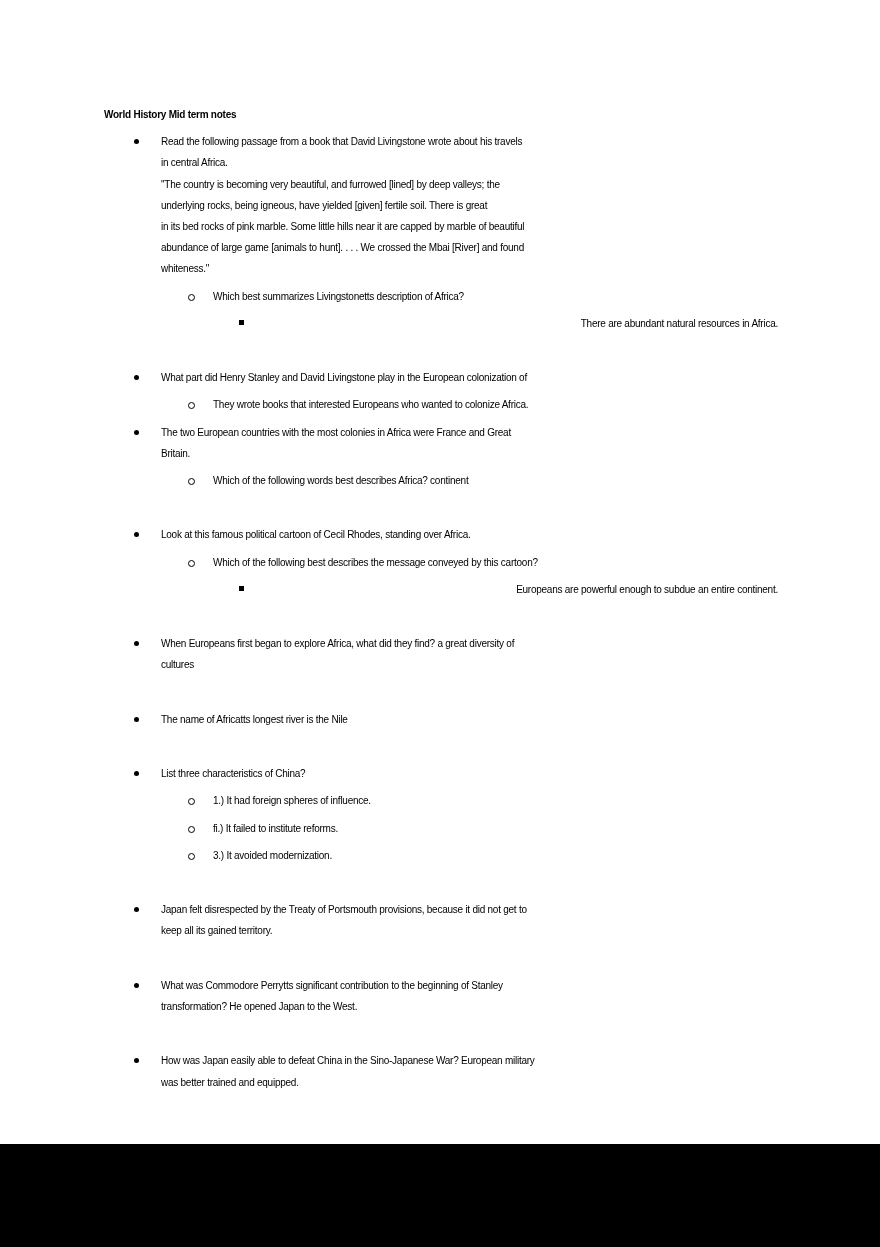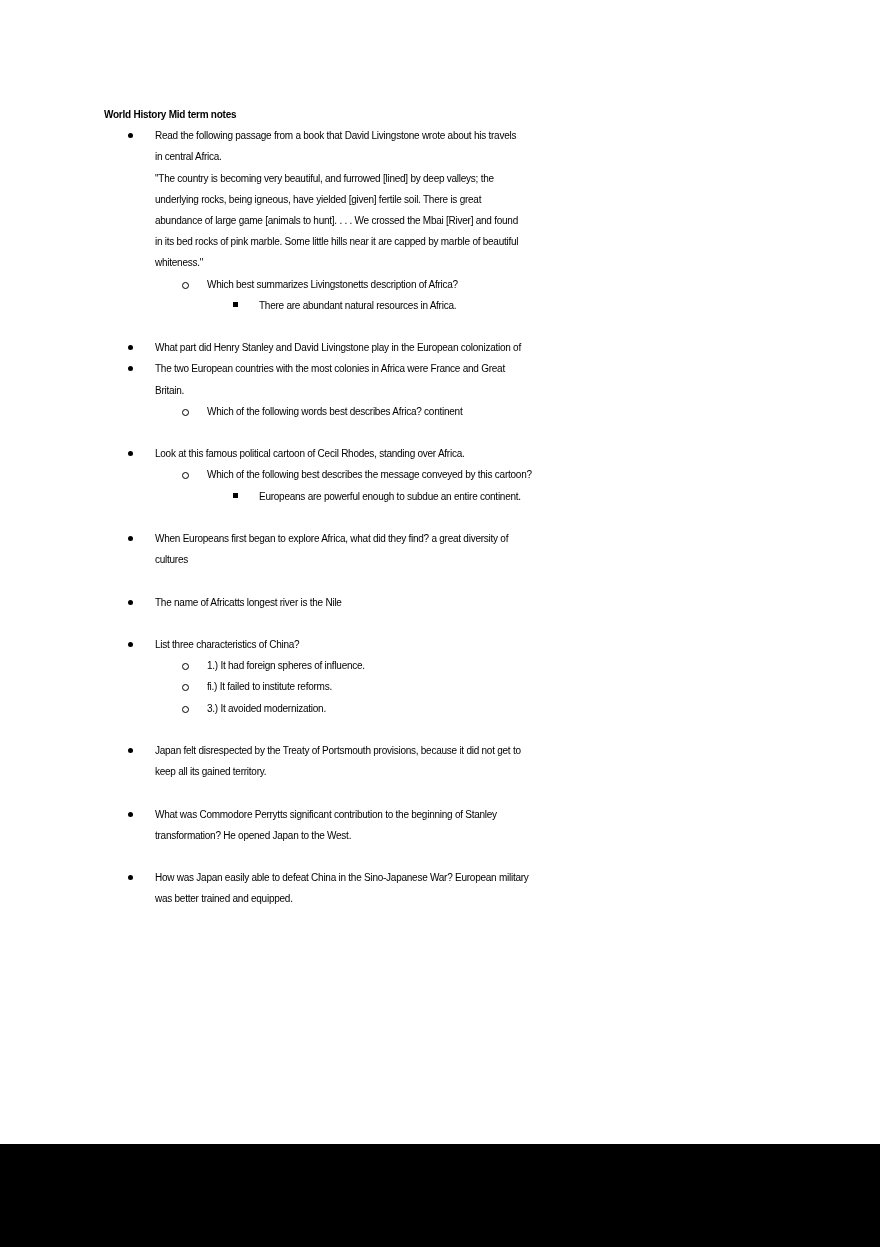--- a/index.html
+++ b/index.html
@@ -11,24 +11,24 @@
       position: absolute; left: 0; top: 0; width: 880px; height: 1144px; background: #ffffff;
     }
     .bottom-band {
       position: absolute; left: 0; top: 1144px; width: 880px; height: 103px; background: #000000;
     }
     .content {
       position: absolute; left: 104px; top: 104px; width: 680px;
       font-size: 10px; line-height: 21.2px; letter-spacing: -0.25px;
     }
     .title { font-weight: bold; margin: 0; height: 21.2px; }
-    .l1, .l2, .l3 { position: relative; margin: 0; }
+    .l1, .l2, .l3 { position: relative; margin: 6px; }
     .l1 { padding-left: 51px; }
     .l2 { padding-left: 103px; }
-    .l3 { padding-left: 155px; }
+    .l3 { padding-left: 155px; text-align: right; }
     .bul { position: absolute; top: 0; }
     .l1 .bul { left: 24px; }
     .l2 .bul { left: 78px; }
     .l3 .bul { left: 129px; }
     .disc { display: inline-block; width: 5px; height: 5px; border-radius: 50%; background: #000; position: absolute; top: 8px; }
     .circ { display: inline-block; width: 5px; height: 5px; border-radius: 50%; border: 1px solid #000; position: absolute; top: 8px; box-sizing: content-box; }
     .sq { display: inline-block; width: 5px; height: 5px; background: #000; position: absolute; top: 7px; }
     .gap { height: 21.2px; }
     .line { display: block; }
   </style>
@@ -40,42 +40,48 @@
     <p class="title">World History Mid term notes</p>
     <div id="blocks">
         <div class="l1">
           <span class="bul">
             <span class="disc"></span>
           </span>
           <span class="line">Read the following passage from a book that David Livingstone wrote about his travels</span>
           <span class="line">in central Africa.</span>
           <span class="line">"The country is becoming very beautiful, and furrowed [lined] by deep valleys; the</span>
           <span class="line">underlying rocks, being igneous, have yielded [given] fertile soil. There is great</span>
+          <span class="line">in its bed rocks of pink marble. Some little hills near it are capped by marble of beautiful</span>
           <span class="line">abundance of large game [animals to hunt]. . . . We crossed the Mbai [River] and found</span>
-          <span class="line">in its bed rocks of pink marble. Some little hills near it are capped by marble of beautiful</span>
           <span class="line">whiteness."</span>
         </div>
         <div class="l2">
           <span class="bul">
             <span class="circ"></span>
           </span>
           <span class="line">Which best summarizes Livingstonetts description of Africa?</span>
         </div>
         <div class="l3">
           <span class="bul">
             <span class="sq"></span>
           </span>
           <span class="line">There are abundant natural resources in Africa.</span>
         </div>
         <div class="gap"></div>
         <div class="l1">
           <span class="bul">
             <span class="disc"></span>
           </span>
           <span class="line">What part did Henry Stanley and David Livingstone play in the European colonization of</span>
+        </div>
+        <div class="l2">
+          <span class="bul">
+            <span class="circ"></span>
+          </span>
+          <span class="line">They wrote books that interested Europeans who wanted to colonize Africa.</span>
         </div>
         <div class="l1">
           <span class="bul">
             <span class="disc"></span>
           </span>
           <span class="line">The two European countries with the most colonies in Africa were France and Great</span>
           <span class="line">Britain.</span>
         </div>
         <div class="l2">
           <span class="bul">

